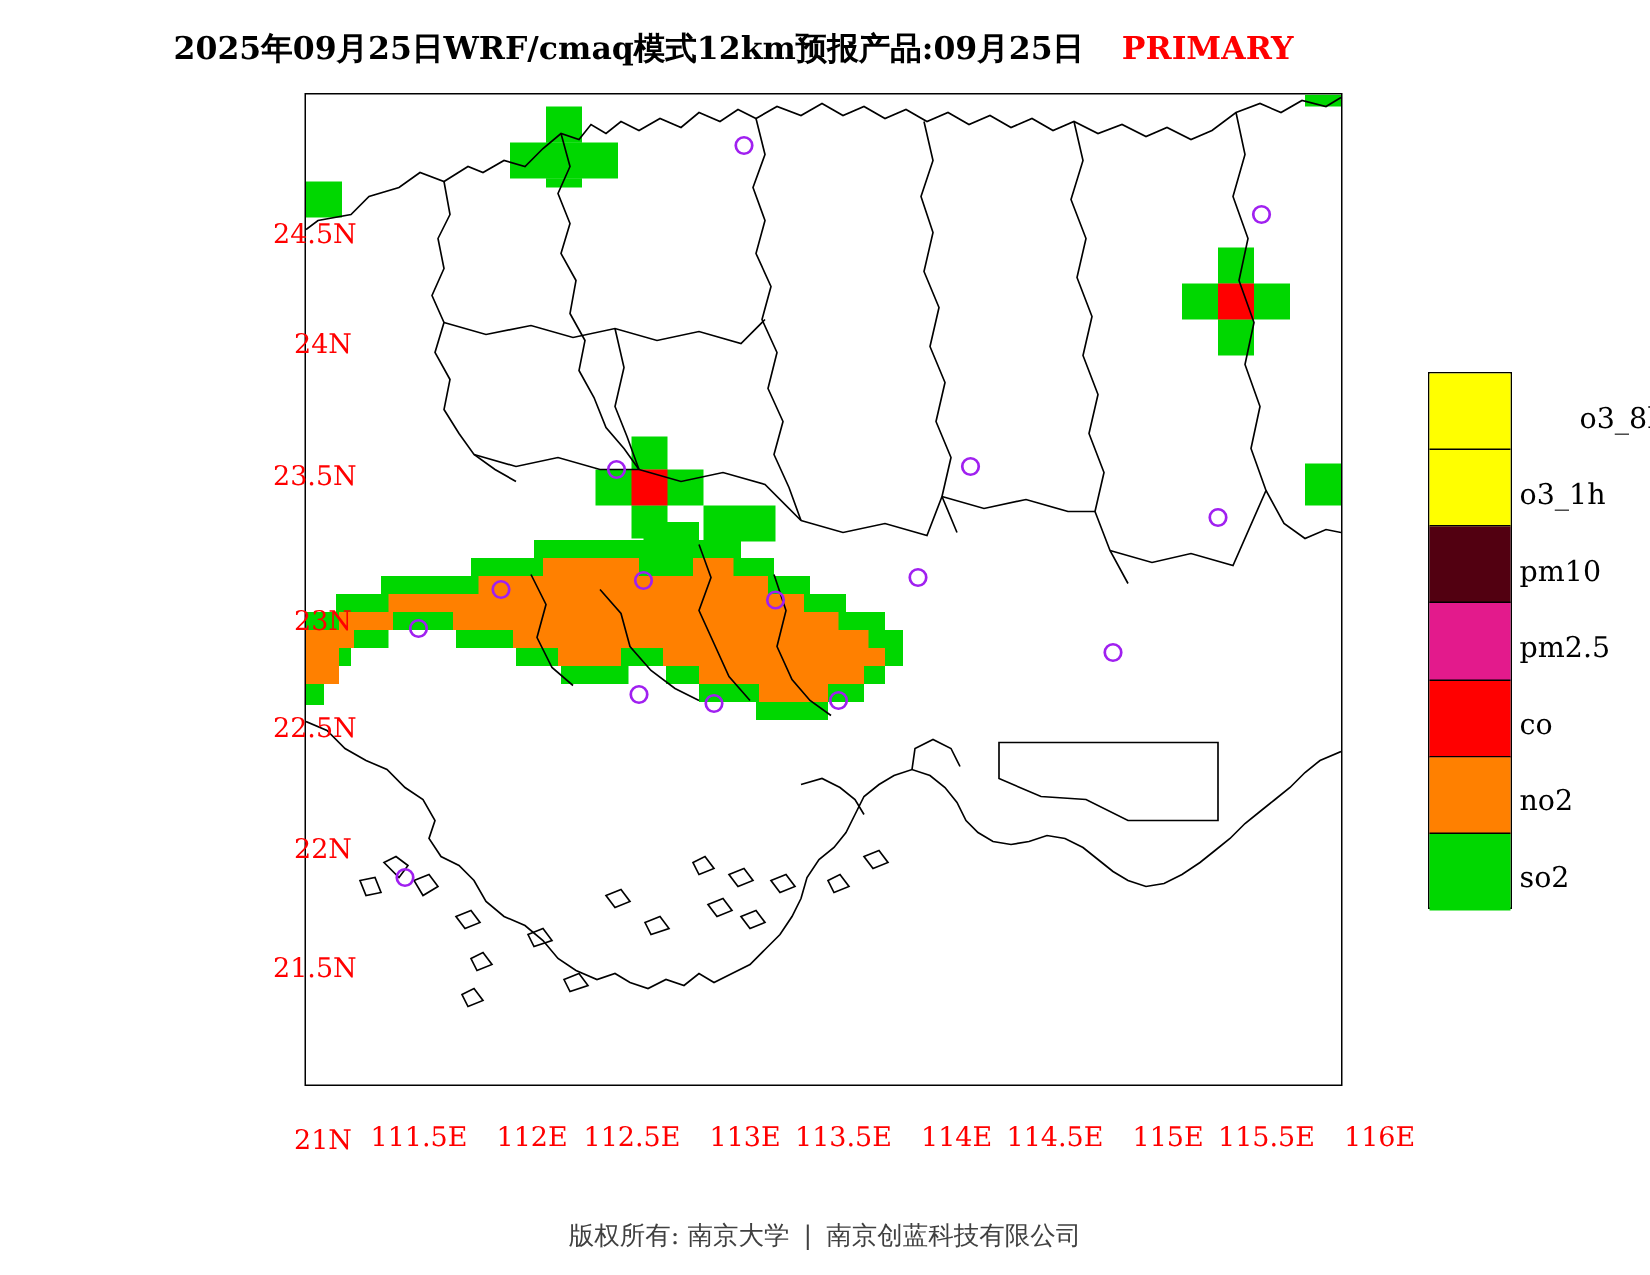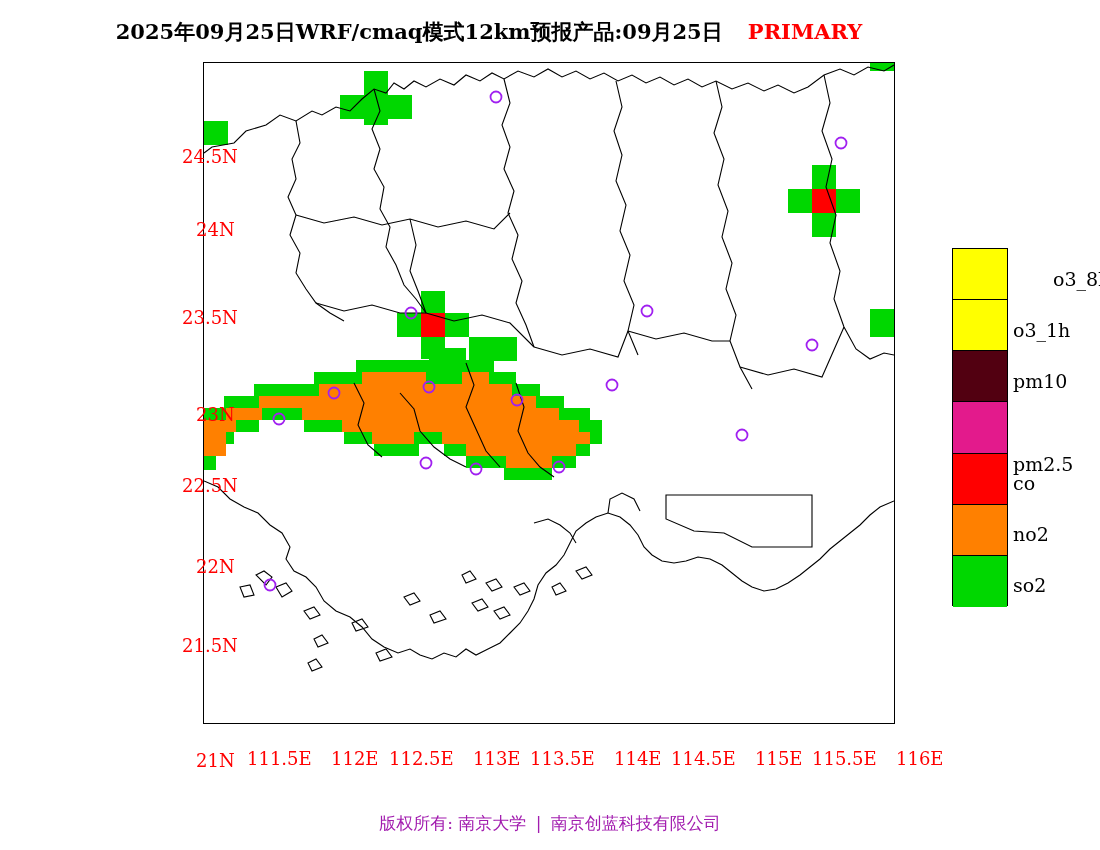--- a/index.html
+++ b/index.html
@@ -104,21 +104,21 @@
 
   
   #footer {
     position: absolute;
     left: 0;
     top: 812px;
     width: 1100px;
     text-align: center;
     font-family: "DejaVu Serif", serif;
     font-size: 17px;
-    color: #a21caf;
+    color: #404040;
     white-space: nowrap;
   }
   #footer span { display: inline-block; }
   #footer .sep { margin: 0 4px; }
 </style>
 </head>
 <body>
 
 <div id="title-bar">
   <span id="title-main">2025年09月25日WRF/cmaq模式12km预报产品:09月25日</span>
@@ -280,21 +280,21 @@
   <div class="legend-swatch" style="background:#e31a8c;"></div>
   <div class="legend-swatch" style="background:#ff0000;"></div>
   <div class="legend-swatch" style="background:#ff8000;"></div>
   <div class="legend-swatch" style="background:#00d700;"></div>
 </div>
 
 <div id="legend-labels">
   <div class="legend-label" style="top:20px;margin-left:40px;">o3_8h</div>
   <div class="legend-label" style="top:71px;">o3_1h</div>
   <div class="legend-label" style="top:122px;">pm10</div>
-  <div class="legend-label" style="top:173px;margin-top:32px;">pm2.5</div>
+  <div class="legend-label" style="top:173px;">pm2.5</div>
   <div class="legend-label" style="top:224px;">co</div>
   <div class="legend-label" style="top:275px;">no2</div>
   <div class="legend-label" style="top:326px;">so2</div>
 </div>
 
 <div id="footer">
   <span>版权所有: 南京大学</span>
   <span class="sep">|</span>
   <span>南京创蓝科技有限公司</span>
 </div>

